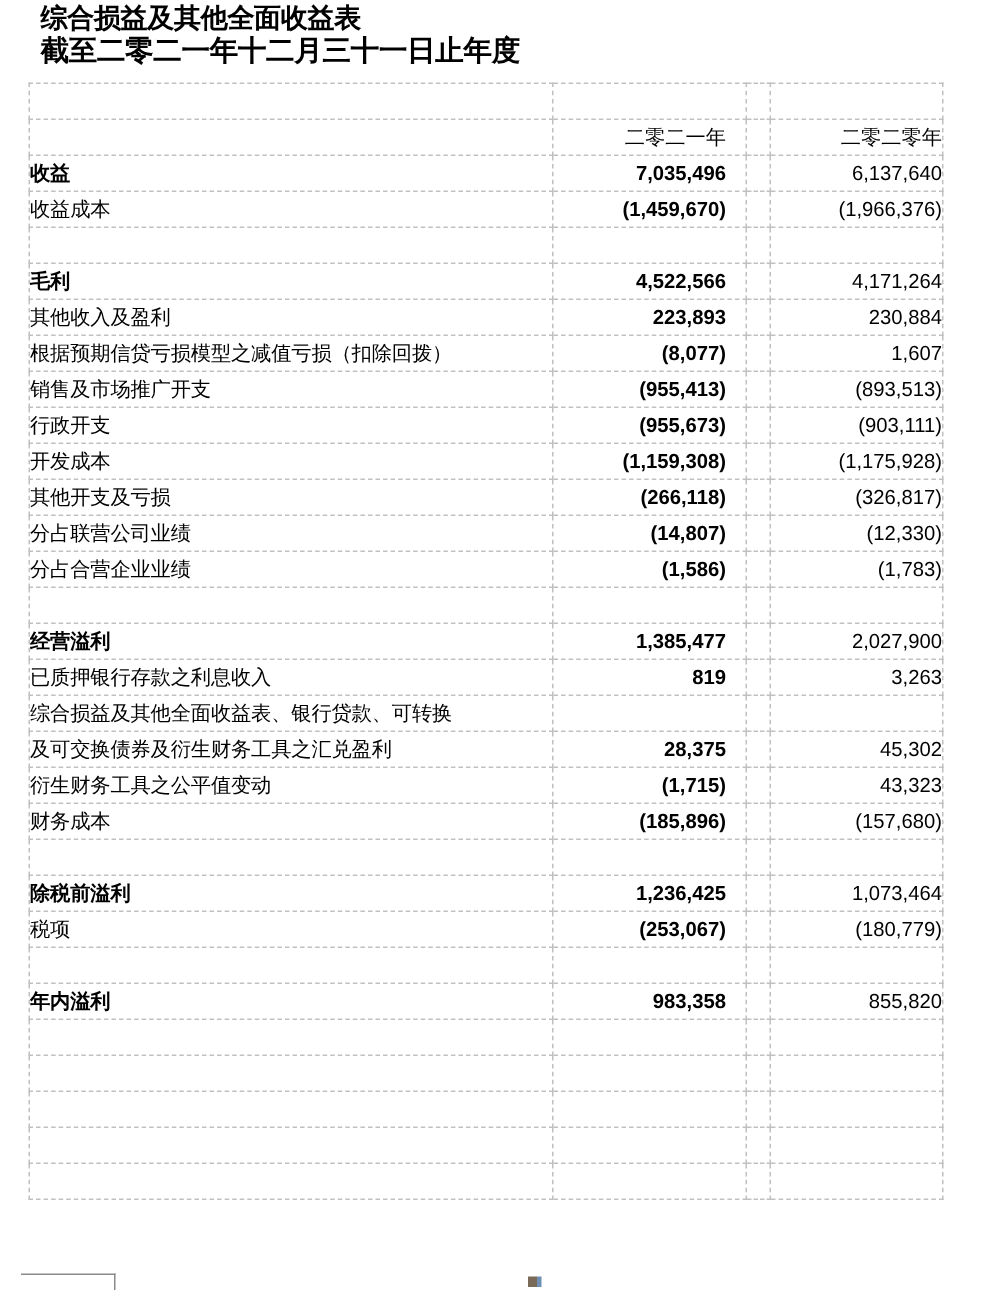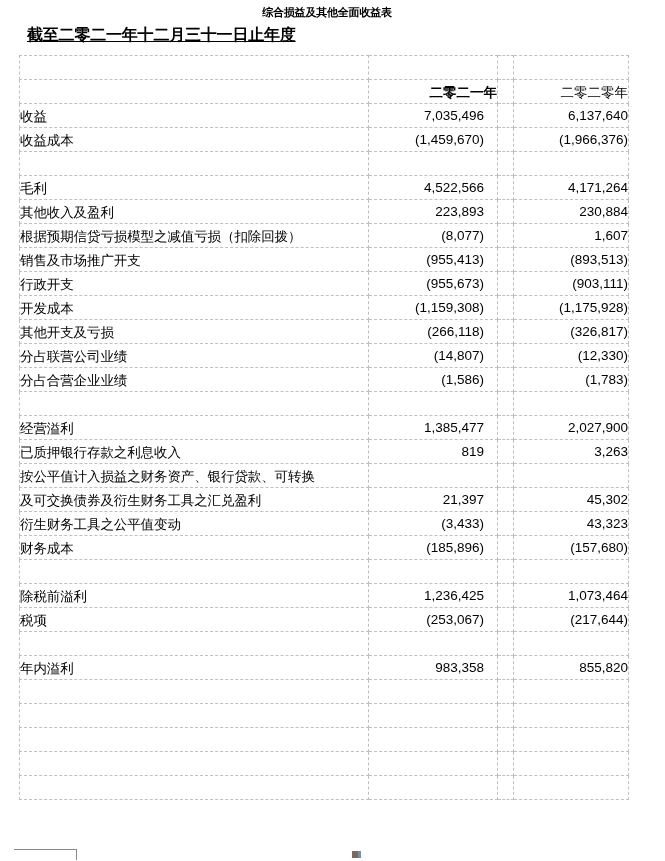--- a/index.html
+++ b/index.html
@@ -18,34 +18,32 @@
   }
 
   
   .titles {
     position: absolute;
     left: 27px;
     top: 2px;
     width: 600px;
   }
   .doc-title {
-    font-size: 11px;
+    font-size: 18px;
     font-weight: bold;
     line-height: 21px;
     white-space: nowrap;
     letter-spacing: -0.2px;
-    text-align: center;
   }
   .doc-subtitle {
-    font-size: 16px;
+    font-size: 19px;
     font-weight: bold;
     line-height: 23px;
     white-space: nowrap;
     letter-spacing: -0.2px;
-    text-decoration: underline;
   }
 
   
   .sheet {
     position: absolute;
     left: 19px;
     top: 55px;
     width: 609px;
     border-collapse: collapse;
     table-layout: fixed;
@@ -71,21 +69,21 @@
     text-align: left;
   }
   .cell-num {
     text-align: right;
     padding-right: 14px;
     font-family: "Liberation Sans", sans-serif;
     font-size: 13.5px;
   }
   .cell-num.y1 { padding-right: 13px; }
 
-  .bold { font-weight: normal; }
+  .bold { font-weight: bold; }
   .indent { padding-left: 22px; }
 
   
   .rule-under {
     position: relative;
   }
   .rule-under::after {
     content: "";
     position: absolute;
     left: 0;
@@ -93,21 +91,21 @@
     bottom: -1px;
     height: 0;
     border-bottom: 1.6px solid #000000;
   }
 
   .hdr-num {
     text-align: right;
     padding-right: 14px;
     font-size: 13.5px;
   }
-  .hdr-num.y1 { font-weight: bold; }
+  .hdr-num.y1 { font-weight: normal; padding-right: 13px; }
 
   
   .tight { letter-spacing: -0.1px; }
 
   
   .corner-tab {
     position: absolute;
     left: 14px;
     top: 849px;
     width: 62px;
@@ -237,34 +235,34 @@
         <td class=""></td>
         <td class="cell-num"><span>2,027,900</span></td>
       </tr>
       <tr>
         <td class="cell-label tight"><span>已质押银行存款之利息收入</span></td>
         <td class="cell-num y1 bold"><span>819</span></td>
         <td class=""></td>
         <td class="cell-num"><span>3,263</span></td>
       </tr>
       <tr>
-        <td class="cell-label tight"><span>按公平值计入损益之财务资产、银行贷款、可转换</span></td>
+        <td class="cell-label tight"><span>综合损益及其他全面收益表、银行贷款、可转换</span></td>
         <td class="cell-num y1 bold"></td>
         <td class=""></td>
         <td class="cell-num"></td>
       </tr>
       <tr>
         <td class="cell-label tight indent"><span>及可交换债券及衍生财务工具之汇兑盈利</span></td>
-        <td class="cell-num y1 bold"><span>21,397</span></td>
+        <td class="cell-num y1 bold"><span>28,375</span></td>
         <td class=""></td>
         <td class="cell-num"><span>45,302</span></td>
       </tr>
       <tr>
         <td class="cell-label tight"><span>衍生财务工具之公平值变动</span></td>
-        <td class="cell-num y1 bold"><span>(3,433)</span></td>
+        <td class="cell-num y1 bold"><span>(1,715)</span></td>
         <td class=""></td>
         <td class="cell-num"><span>43,323</span></td>
       </tr>
       <tr>
         <td class="cell-label tight"><span>财务成本</span></td>
         <td class="cell-num y1 bold rule-under"><span>(185,896)</span></td>
         <td class=" rule-under"></td>
         <td class="cell-num rule-under"><span>(157,680)</span></td>
       </tr>
       <tr>
@@ -276,21 +274,21 @@
       <tr>
         <td class="cell-label tight bold"><span>除税前溢利</span></td>
         <td class="cell-num y1 bold"><span>1,236,425</span></td>
         <td class=""></td>
         <td class="cell-num"><span>1,073,464</span></td>
       </tr>
       <tr>
         <td class="cell-label tight"><span>税项</span></td>
         <td class="cell-num y1 bold rule-under"><span>(253,067)</span></td>
         <td class=" rule-under"></td>
-        <td class="cell-num rule-under"><span>(217,644)</span></td>
+        <td class="cell-num rule-under"><span>(180,779)</span></td>
       </tr>
       <tr>
         <td class="cell-label"></td>
         <td class="cell-num y1"></td>
         <td class=""></td>
         <td class="cell-num"></td>
       </tr>
       <tr>
         <td class="cell-label tight bold"><span>年内溢利</span></td>
         <td class="cell-num y1 bold rule-under"><span>983,358</span></td>

